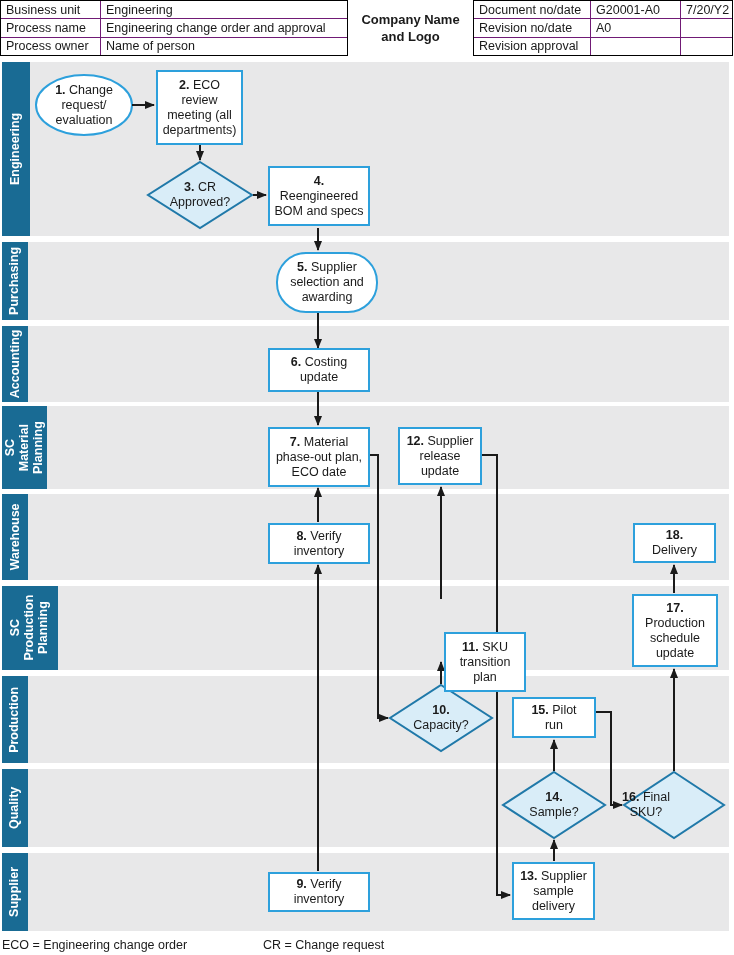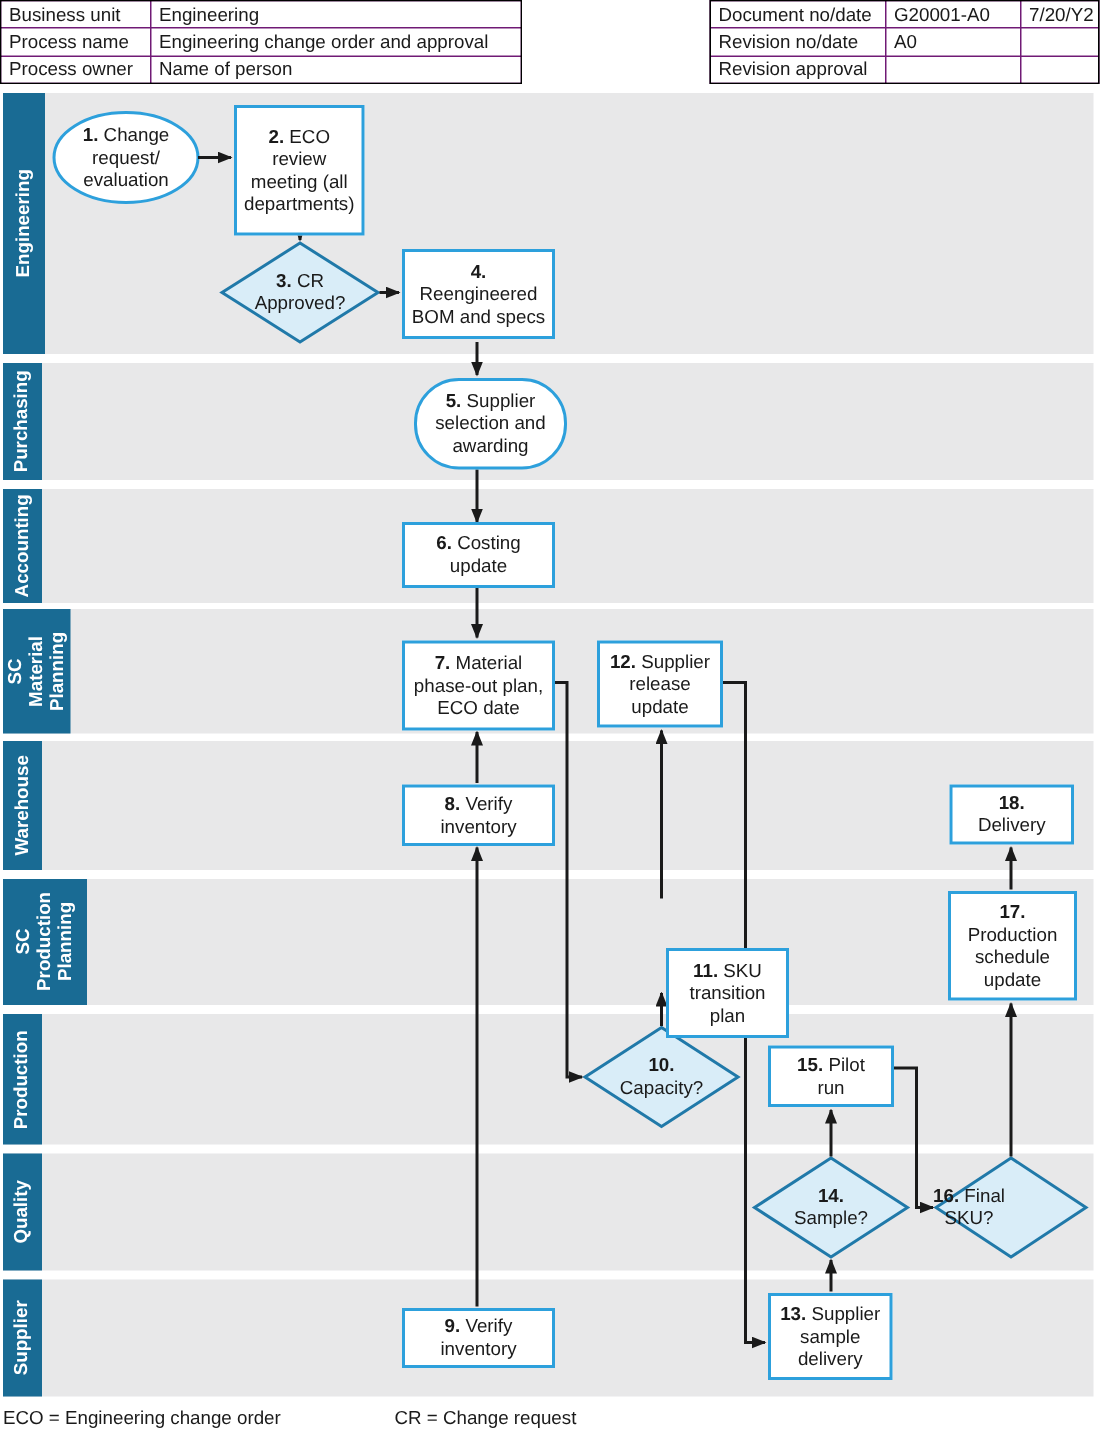--- a/index.html
+++ b/index.html
@@ -48,20 +48,22 @@
 
   <div class="tbl info-tbl">
     <div class="cell">Business unit</div>
     <div class="cell">Engineering</div>
     <div class="cell">Process name</div>
     <div class="cell">Engineering change order and approval</div>
     <div class="cell">Process owner</div>
     <div class="cell">Name of person</div>
   </div>
 
+  <div class="company">Company Name
+and Logo</div>
 
   <div class="tbl doc-tbl">
     <div class="cell">Document no/date</div>
     <div class="cell">G20001-A0</div>
     <div class="cell">7/20/Y2</div>
     <div class="cell">Revision no/date</div>
     <div class="cell">A0</div>
     <div class="cell"></div>
     <div class="cell">Revision approval</div>
     <div class="cell"></div>
@@ -147,21 +149,21 @@
     <polyline points="596,712 611,712 611,805 622,805" marker-end="url(#arw)"></polyline>
     <polyline points="674,771 674,669" marker-end="url(#arw)"></polyline>
     <polyline points="674,593 674,565" marker-end="url(#arw)"></polyline>
   </svg>
 
   <div class="node shape-text" style="left:38px;top:78px;width:92px;height:54px;">
     <div><span class="num">1.</span> <span class="txt">Change
 request/
 evaluation</span></div>
     </div>
-  <div class="node rect" style="left:156px;top:70px;width:87px;height:87px;">
+  <div class="node rect" style="left:156px;top:70px;width:87px;height:75px;">
     <div><span class="num">2.</span> <span class="txt">ECO
 review
 meeting (all
 departments)</span></div>
     </div>
   <div class="node shape-text" style="left:150px;top:170px;width:100px;height:50px;">
     <div><span class="num">3.</span> <span class="txt">CR
 Approved?</span></div>
     </div>
   <div class="node rect" style="left:268px;top:166px;width:102px;height:60px;">

